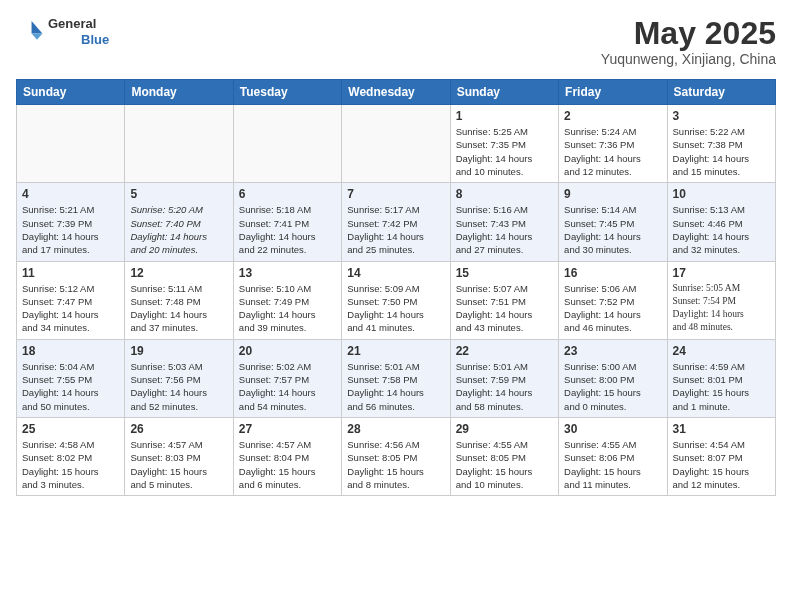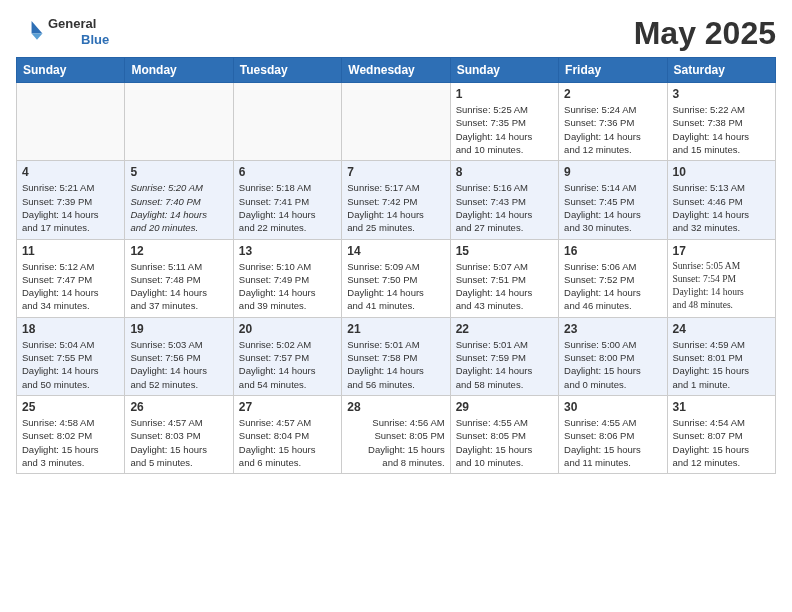--- a/index.html
+++ b/index.html
@@ -7,21 +7,21 @@
       font-family: Arial, sans-serif;
       background: #fff;
       width: 792px;
       min-height: 612px;
       padding: 16px;
     }
     .header-area {
       display: flex;
       justify-content: space-between;
       align-items: flex-start;
-      margin-bottom: 6px;
+      margin-bottom: 12px;
     }
     .logo {
       display: flex;
       align-items: center;
       gap: 4px;
     }
     .logo-text {
       display: flex;
       flex-direction: column;
       font-size: 13px;
@@ -106,20 +106,21 @@
       <polygon points="20,4 34,20 20,20" fill="#2e6fb5"></polygon>
       <polygon points="20,20 34,20 27,28" fill="#5a9fd4"></polygon>
     </svg>
     <div class="logo-text">
       <span>General</span>
       <span>Blue</span>
     </div>
   </div>
   <div class="title-area">
     <div class="month-year">May 2025</div>
+    <div class="location">Yuqunweng, Xinjiang, China</div>
   </div>
 </div>
 
 <table class="calendar">
   <thead>
     <tr>
     <th>Sunday</th>
         <th>Monday</th>
         <th>Tuesday</th>
         <th>Wednesday</th>
@@ -326,21 +327,21 @@
         </td>
         <td>
           <span class="day-num">27</span>
           <div class="day-detail" style="white-space: pre-line;">Sunrise: 4:57 AM
 Sunset: 8:04 PM
 Daylight: 15 hours
 and 6 minutes.</div>
         </td>
         <td>
           <span class="day-num">28</span>
-          <div class="day-detail" style="white-space: pre-line; text-align: right;">Sunrise: 4:56 AM
+          <div class="day-detail" style="white-space: pre-line;">Sunrise: 4:56 AM
 Sunset: 8:05 PM
 Daylight: 15 hours
 and 8 minutes.</div>
         </td>
         <td>
           <span class="day-num">29</span>
           <div class="day-detail" style="white-space: pre-line;">Sunrise: 4:55 AM
 Sunset: 8:05 PM
 Daylight: 15 hours
 and 10 minutes.</div>

